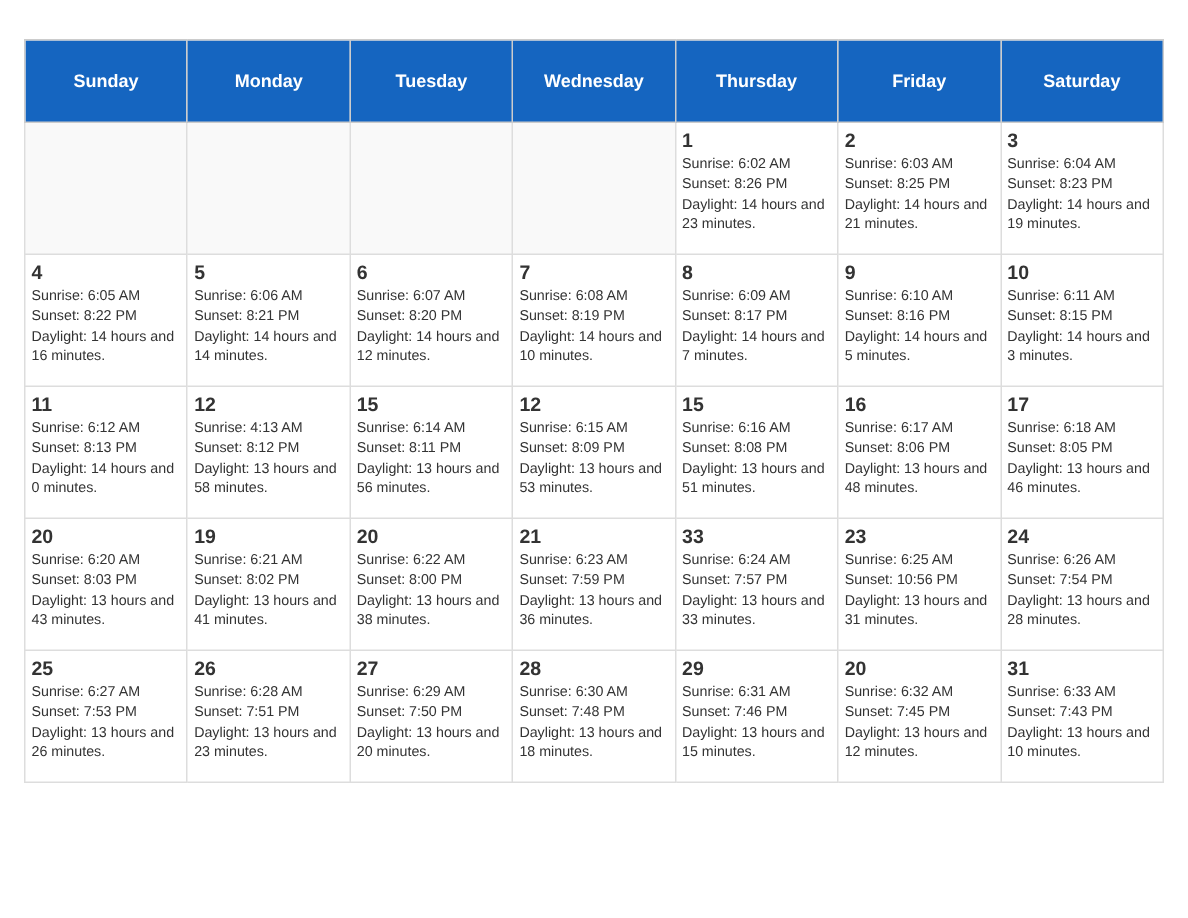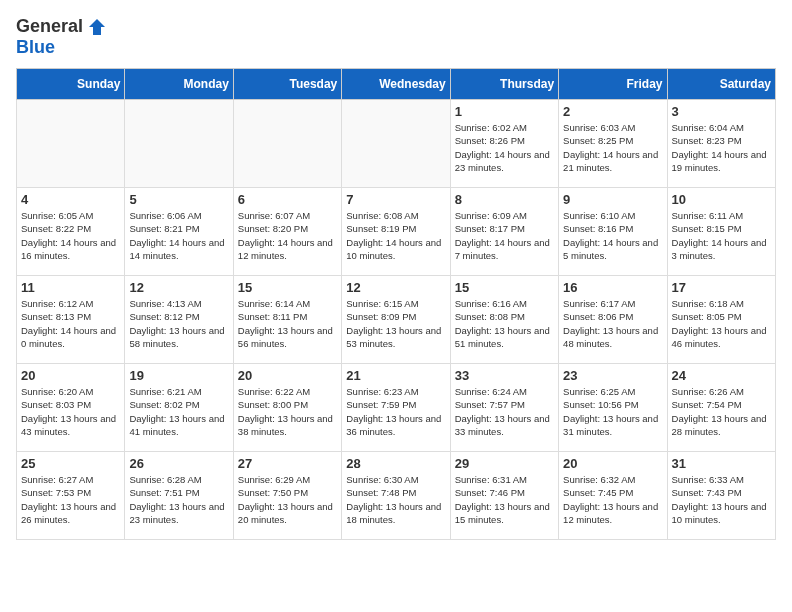--- a/index.html
+++ b/index.html
@@ -56,22 +56,22 @@
     table {
       width: 100%;
       border-collapse: collapse;
       table-layout: fixed;
     }
     thead tr th {
       background: #1565c0;
       color: #fff;
       font-size: 12px;
       font-weight: bold;
-      padding: 8px 4px;
-      text-align: right;
+      padding: 20px 4px;
+      text-align: center;
       border: 1px solid #ccc;
     }
     tbody tr td {
       vertical-align: top;
       border: 1px solid #ddd;
       padding: 4px;
       font-size: 10px;
       color: #333;
       height: 88px;
       background: #fff;
@@ -88,29 +88,20 @@
     .day-info {
       font-size: 9.5px;
       line-height: 1.4;
       color: #333;
     }
   </style>
 </head>
 <body>
 
 <div class="header">
-  <div class="logo">
-    <div class="logo-text">
-      <span class="logo-general">General</span>
-      <svg class="logo-icon" viewBox="0 0 20 20">
-        <polygon points="10,2 18,10 14,10 14,18 6,18 6,10 2,10" fill="#1565c0"></polygon>
-      </svg>
-    </div>
-    <span class="logo-blue" style="font-size:18px;font-weight:bold;color:#1565c0;">Blue</span>
-  </div>
 </div>
 
 <table>
   <thead>
     <tr>
     <th>Sunday</th>
         <th>Monday</th>
         <th>Tuesday</th>
         <th>Wednesday</th>
         <th>Thursday</th>

